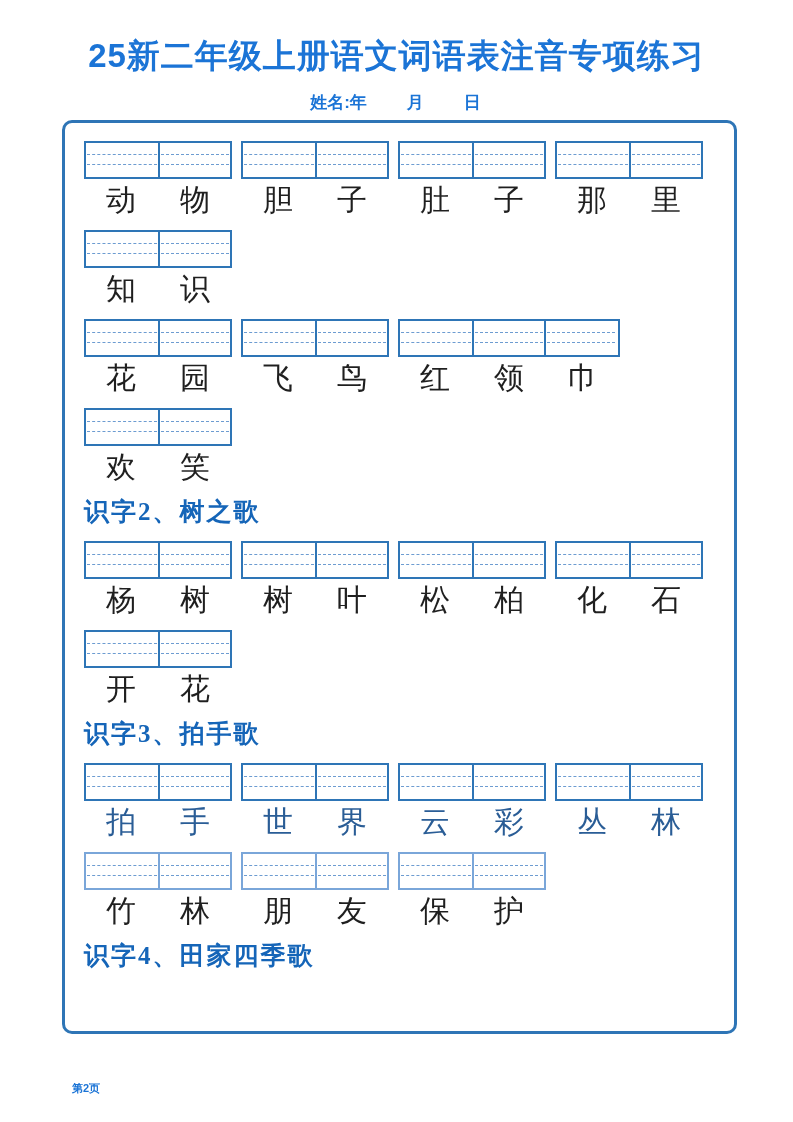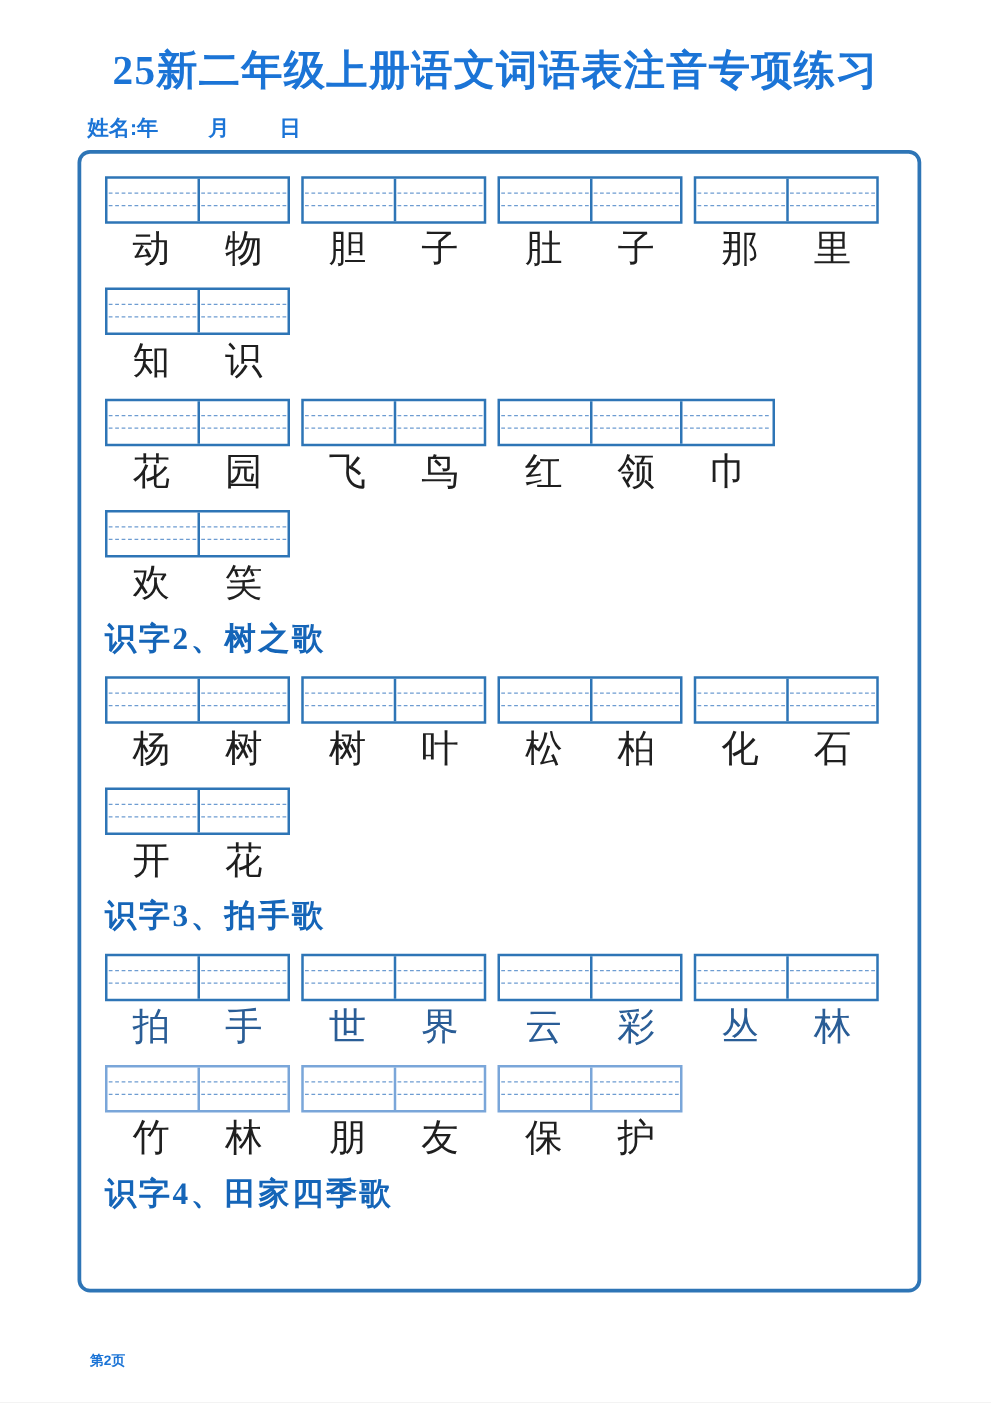--- a/index.html
+++ b/index.html
@@ -15,24 +15,23 @@
   html,body{background:#e9e9e9;}
   .page{
     width:793px;height:1122px;background:#ffffff;position:relative;
     margin:0 auto;overflow:hidden;
     font-family:"Liberation Sans",sans-serif;
   }
   .title{
     padding-top:34px;text-align:center;
     font-size:33px;font-weight:bold;letter-spacing:1px;
     color:var(--title-blue);
-    font-family:Liberation Serif, serif;
   }
   .name-row{
-    display:flex;justify-content:flex-start;align-items:flex-end;
+    display:flex;justify-content:center;align-items:flex-end;
     margin:12px 72px 6px 70px;
     color:var(--title-blue);font-size:17px;font-weight:bold;
   }
   .date-group{display:flex;gap:40px;}
   .main-box{
     margin-left:62px;width:675px;height:914px;
     border:3px solid var(--border-blue);border-radius:10px;
     padding:18px 0 0 19px;
   }
   .section-header{

